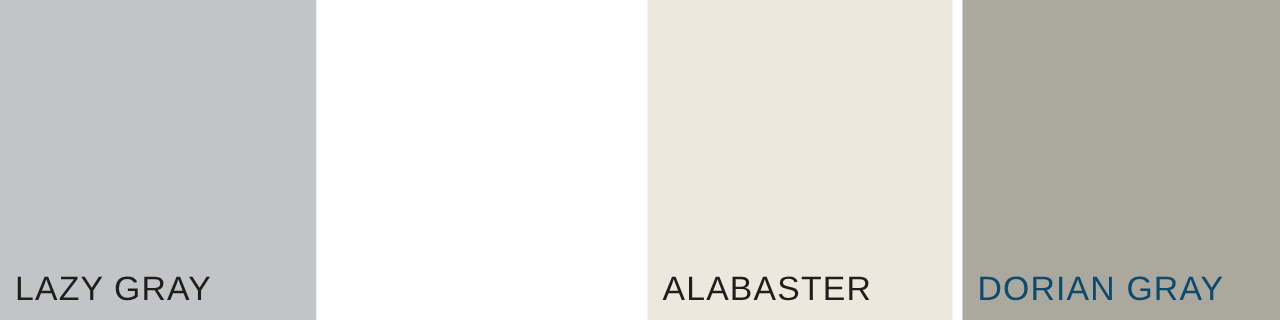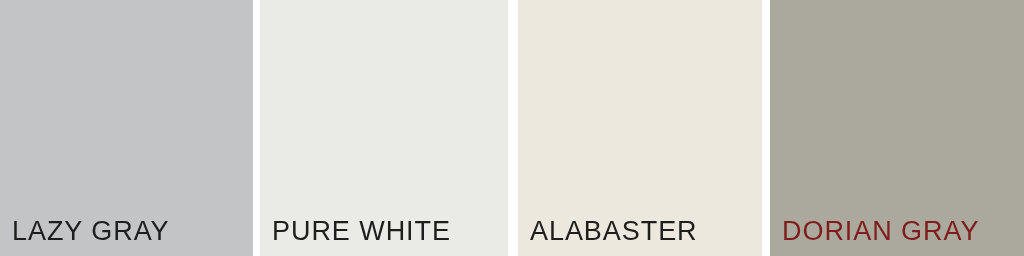--- a/index.html
+++ b/index.html
@@ -44,25 +44,22 @@
 </style>
 </head>
 <body style="background-color: rgb(255, 255, 255);">
 
 <div id="palette" style="background-color: rgb(255, 255, 255);">
 
   <div class="swatch" style="background-color: rgb(194, 196, 197); left: 0px; width: 253px;">
     <span class="swatch-label" style="color: rgb(30, 30, 30);">LAZY GRAY</span>
   </div>
 
-  <div class="swatch" style="background-color: rgb(234, 235, 230); left: 260px; width: 248px;">
-    <span class="swatch-label" style="color: rgb(30, 30, 30);">PURE WHITE</span>
-  </div>
 
   <div class="swatch" style="background-color: rgb(237, 232, 222); left: 518px; width: 244px; padding-left: 28px;">
     <span class="swatch-label" style="color: rgb(30, 30, 30);">ALABASTER</span>
   </div>
 
   <div class="swatch" style="background-color: rgb(171, 168, 157); left: 770px; width: 254px;">
-    <span class="swatch-label" style="color: #7f1d1d;">DORIAN GRAY</span>
+    <span class="swatch-label" style="color: #0c4a6e;">DORIAN GRAY</span>
   </div>
 
 </div>
 
 </body></html>

